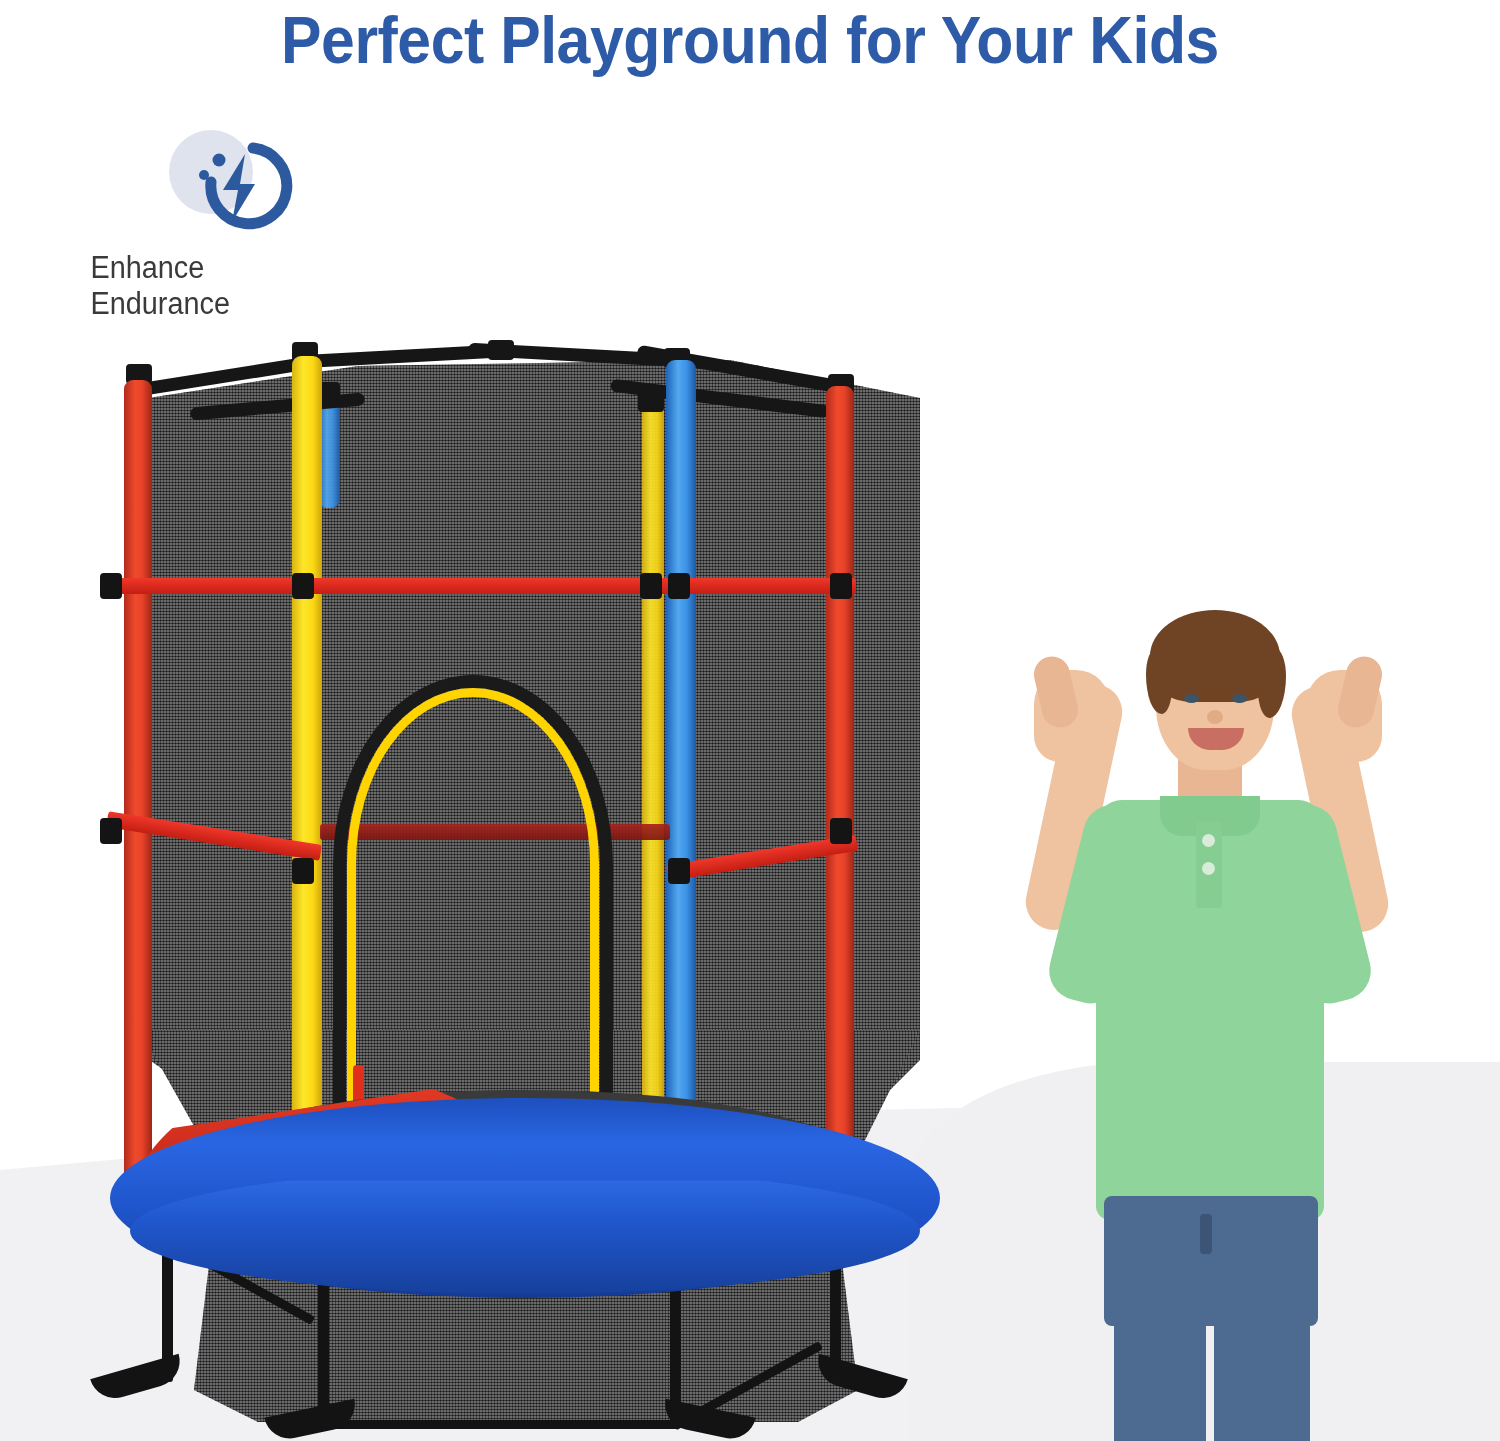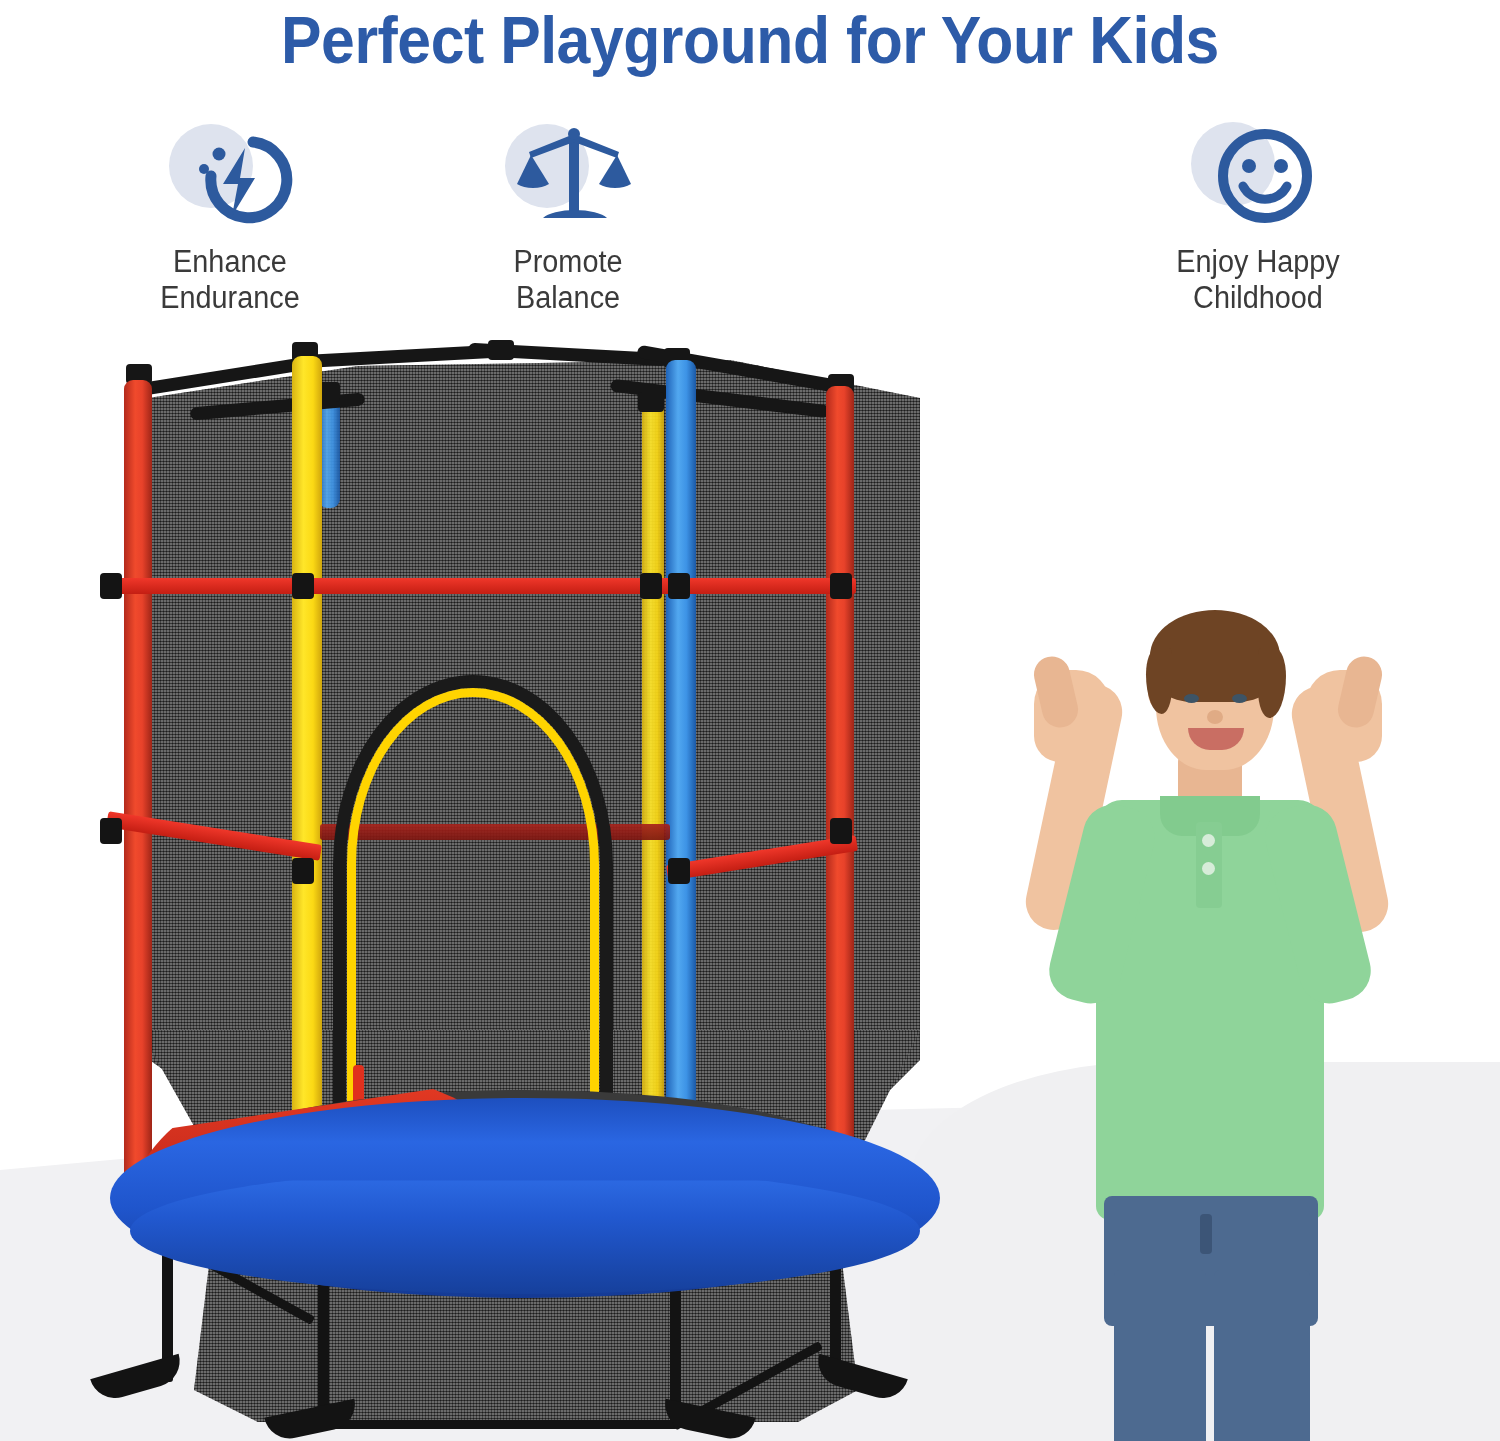--- a/index.html
+++ b/index.html
@@ -6,21 +6,21 @@
   body{width:1500px;height:1441px;position:relative;overflow:hidden;
        font-family:"Liberation Sans","DejaVu Sans",sans-serif;background:#ffffff;}
 
   
   .headline{position:absolute;left:0;top:2px;width:1500px;text-align:center;
     font-size:66px;font-weight:bold;color:#2d5ba8;letter-spacing:-0.5px;
     transform:scaleX(0.92);transform-origin:center top;white-space:nowrap;}
 
   
   .features{position:absolute;left:0;top:106px;width:1500px;height:230px;}
-  .feature{position:absolute;top:12px;width:300px;text-align:center;}
+  .feature{position:absolute;top:18px;width:300px;}
   .f0{left:80px;} .f1{left:418px;} .f2{left:790px;} .f3{left:1108px;}
 
   .ico-wrap{position:relative;height:120px;width:150px;margin:0 auto;}
   .ico-blob{position:absolute;border-radius:50%;background:#dee3ee;}
   .ico-svg{position:absolute;}
   .f-label{margin-top:6px;font-size:31px;line-height:1.16;color:#3a3a3a;
     transform:scaleX(0.93);transform-origin:center top;}
 
   
   .scene{position:absolute;left:0;top:330px;width:1500px;height:1111px;}
@@ -123,54 +123,22 @@
         <circle cx="21" cy="45" r="5" fill="#2d5a9e"></circle>
         <path d="M62 24 L40 60 H55 L49 92 L72 54 H57 Z" fill="#2d5a9e"></path>
       </svg>
     </div>
     <div class="f-label">
       <div>Enhance</div>
       <div>Endurance</div>
     </div>
   </div>
 
-  <div class="feature f1">
-    <div class="ico-wrap">
-      <div class="ico-blob" style="left:12px;top:6px;width:84px;height:84px;"></div>
-      <svg class="ico-svg" style="left:22px;top:4px;" width="118" height="112" viewBox="0 0 118 112">
-        <rect x="54" y="14" width="10" height="78" fill="#2d5a9e"></rect>
-        <path d="M59 12 L14 30 L16 36 L59 20 L102 36 L104 30 Z" fill="#2d5a9e"></path>
-        <path d="M16 33 L2 62 A22 13 0 0 0 34 62 Z" fill="#2d5a9e"></path>
-        <path d="M102 33 L84 62 A22 13 0 0 0 116 62 Z" fill="#2d5a9e"></path>
-        <path d="M28 96 A34 12 0 0 1 92 96 Z" fill="#2d5a9e"></path>
-        <circle cx="59" cy="12" r="6" fill="#2d5a9e"></circle>
-      </svg>
-    </div>
-    <div class="f-label">
-      <div>Promote</div>
-      <div>Balance</div>
-    </div>
-  </div>
-
-
-  <div class="feature f3">
-    <div class="ico-wrap">
-      <div class="ico-blob" style="left:8px;top:4px;width:84px;height:84px;"></div>
-      <svg class="ico-svg" style="left:26px;top:6px;" width="112" height="112" viewBox="0 0 112 112">
-        <circle cx="56" cy="52" r="42" fill="none" stroke="#2d5a9e" stroke-width="10"></circle>
-        <circle cx="40" cy="42" r="7" fill="#2d5a9e"></circle>
-        <circle cx="72" cy="42" r="7" fill="#2d5a9e"></circle>
-        <path d="M34 62 A24 22 0 0 0 78 62" fill="none" stroke="#2d5a9e" stroke-width="9" stroke-linecap="round"></path>
-      </svg>
-    </div>
-    <div class="f-label">
-      <div>Enjoy Happy</div>
-      <div>Childhood</div>
-    </div>
-  </div>
+
+
 </div>
 
 <div class="scene">
 
   <div class="ground"></div>
   <div class="ground2"></div>
 
   <div class="tramp">
 
     <div class="base-skirt mesh"></div>

